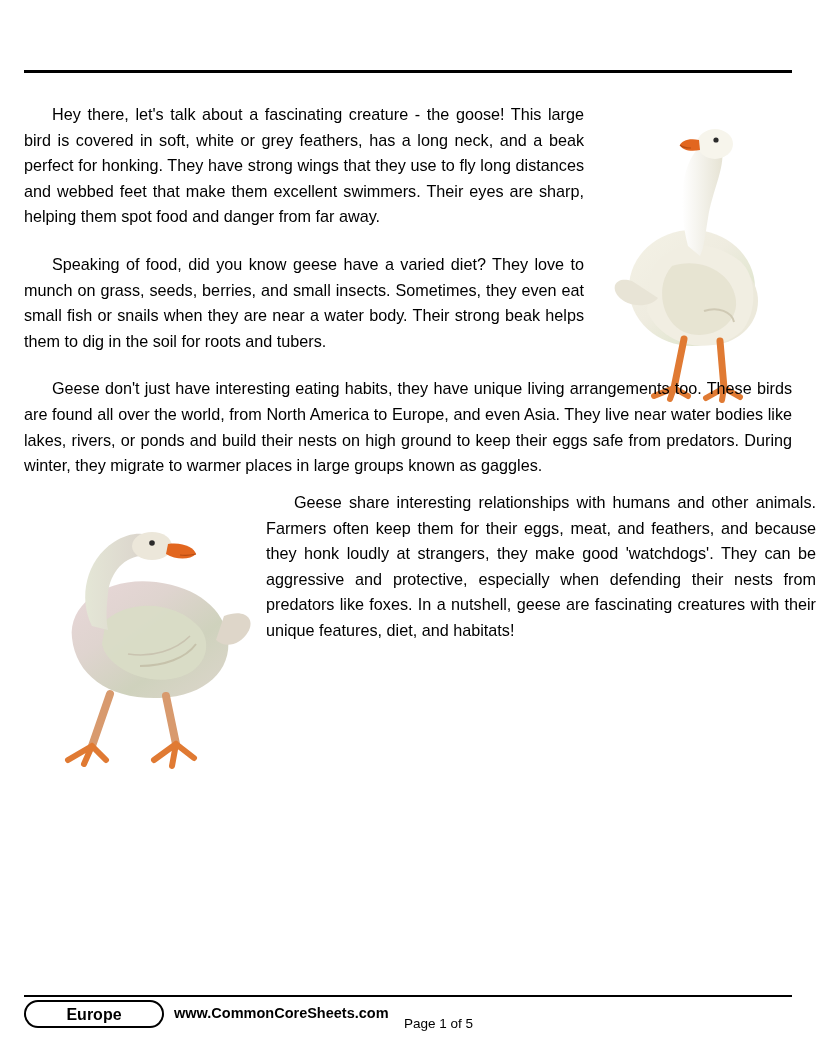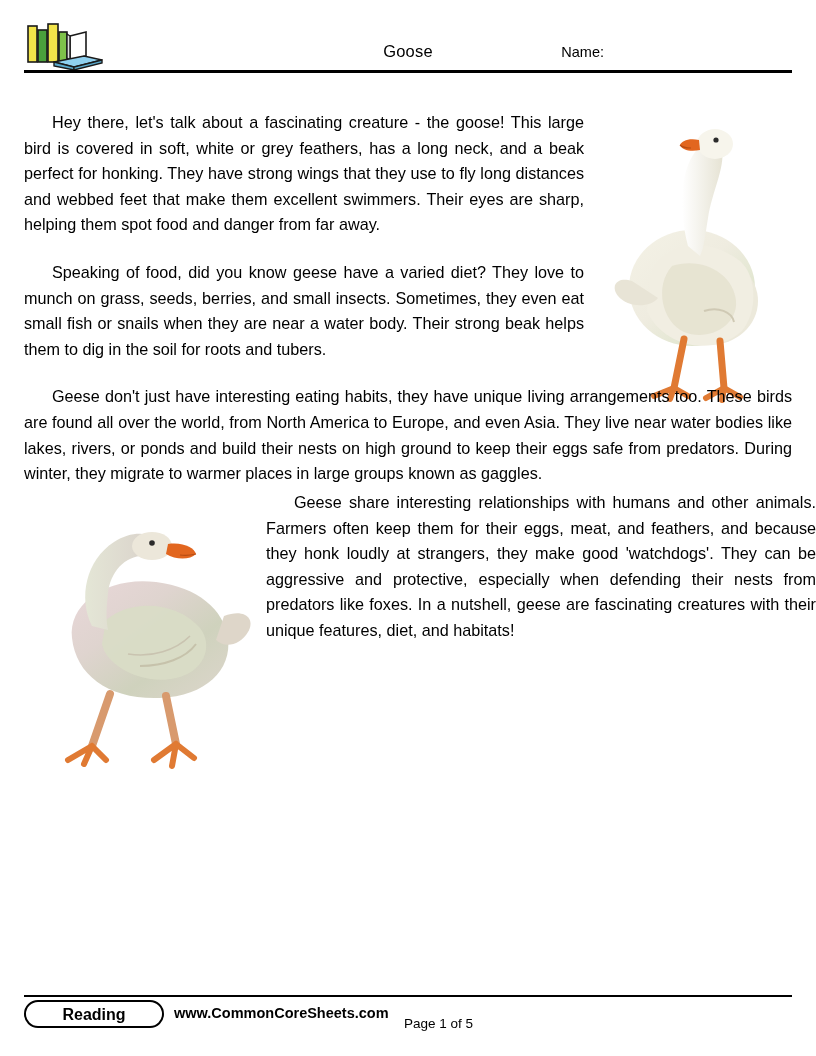--- a/index.html
+++ b/index.html
@@ -64,21 +64,21 @@
   }
 
   
   .article {
     position: absolute;
     left: 24px;
     top: 94px;
     width: 768px;
   }
   p.para {
-    margin: 16px 0 22px 0;
+    margin: 8px 0 22px 0;
     font-size: 16.2px;
     line-height: 25.6px;
     text-align: justify;
     text-indent: 28px;
   }
 
   
   .p1 { width: 560px; }
   .p2 { width: 560px; }
   .p3 { width: 768px; }
@@ -155,39 +155,20 @@
     top: 16px;
     font-size: 13.5px;
     color: #000000;
   }
 </style>
 </head>
 <body>
 
 <div class="page">
 
-  <div class="header">
-
-    <div class="books-icon">
-      <svg width="86" height="48" viewBox="0 0 86 48">
-        <rect x="4" y="4" width="9" height="36" fill="#f2e44a" stroke="#1a1a1a" stroke-width="1.6"></rect>
-        <rect x="14" y="8" width="9" height="32" fill="#4aa03c" stroke="#1a1a1a" stroke-width="1.6"></rect>
-        <rect x="24" y="2" width="10" height="38" fill="#f2e44a" stroke="#1a1a1a" stroke-width="1.6"></rect>
-        <rect x="35" y="10" width="8" height="30" fill="#7ec24a" stroke="#1a1a1a" stroke-width="1.6"></rect>
-        <path d="M46 14 L62 10 L62 34 L46 38 Z" fill="#ffffff" stroke="#1a1a1a" stroke-width="1.6"></path>
-        <path d="M46 14 L46 38 L43 36 L43 12 Z" fill="#dddddd" stroke="#1a1a1a" stroke-width="1.4"></path>
-        <path d="M30 40 L60 34 L78 38 L50 45 Z" fill="#8fd0ef" stroke="#1a1a1a" stroke-width="1.6"></path>
-        <path d="M30 40 L30 44 L50 48 L50 45 Z" fill="#5aa9cc" stroke="#1a1a1a" stroke-width="1.4"></path>
-        <path d="M50 45 L50 48 L78 41 L78 38 Z" fill="#5aa9cc" stroke="#1a1a1a" stroke-width="1.4"></path>
-      </svg>
-    </div>
-
-    <div class="header-title">Goose</div>
-    <div class="header-name">Name:</div>
-  </div>
   <div class="header-rule"></div>
 
   <div class="goose1">
     <svg width="200" height="310" viewBox="0 0 200 310">
       <defs>
         <linearGradient id="body1" x1="0" y1="0" x2="1" y2="1">
           <stop offset="0%" stop-color="#f4f2e6"></stop>
           <stop offset="45%" stop-color="#efece0"></stop>
           <stop offset="70%" stop-color="#e3e7d2"></stop>
           <stop offset="100%" stop-color="#dcd9c8"></stop>
@@ -264,18 +245,18 @@
 
       <path d="M62 196 L44 248" stroke="#d89a6e" stroke-width="8" stroke-linecap="round"></path>
       <path d="M118 198 L128 246" stroke="#d89a6e" stroke-width="8" stroke-linecap="round"></path>
       <path d="M44 248 L20 262 M44 248 L36 266 M44 248 L58 262" stroke="#e07a33" stroke-width="6" stroke-linecap="round" fill="none"></path>
       <path d="M128 246 L106 262 M128 246 L124 268 M128 246 L146 260" stroke="#e07a33" stroke-width="6" stroke-linecap="round" fill="none"></path>
     </svg>
   </div>
 
   <div class="footer-rule"></div>
   <div class="footer">
-    <div class="badge">Reading</div>
+    <div class="badge">Europe</div>
     <div class="footer-site">www.CommonCoreSheets.com</div>
     <div class="footer-page">Page 1 of 5</div>
   </div>
 
 </div>
 
 </body></html>

